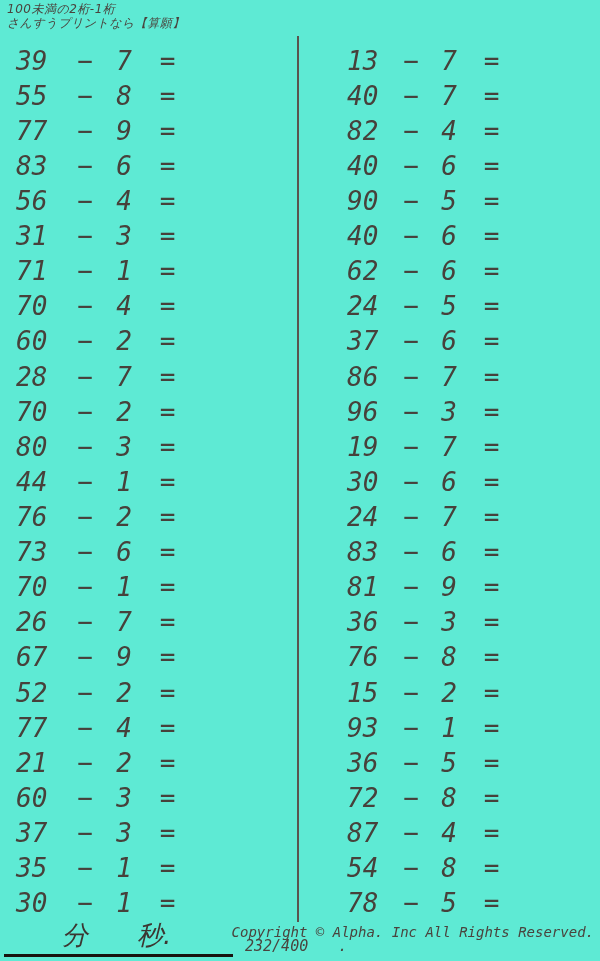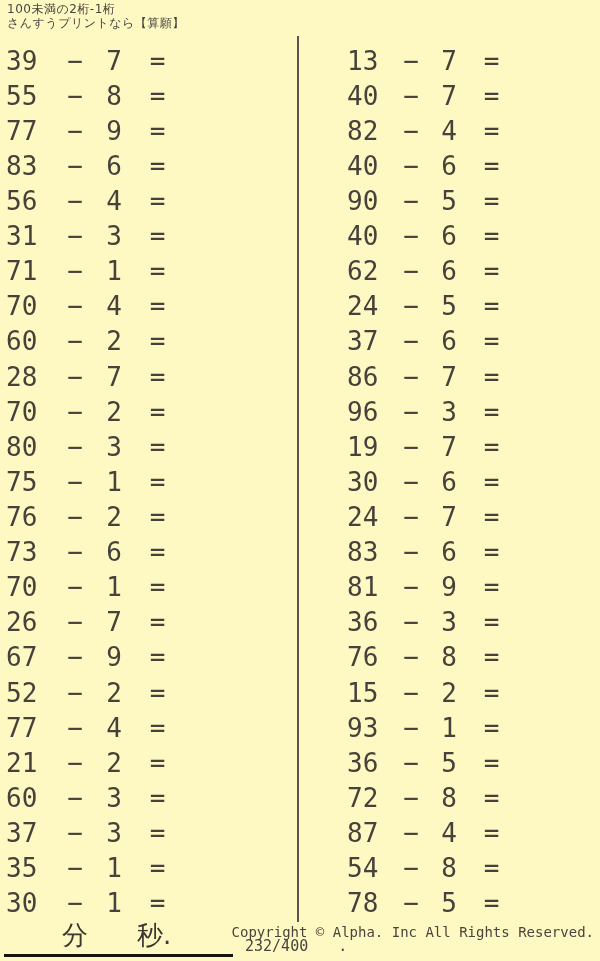--- a/index.html
+++ b/index.html
@@ -1,34 +1,34 @@
 <!DOCTYPE html>
 <html><head>
 <meta charset="utf-8">
 <style>
   html, body { margin:0; padding:0; }
   body {
     width:600px; height:961px; background:#ffffff;
     font-family:"DejaVu Sans", sans-serif; color:#47413b;
   }
-  .page { position:relative; width:600px; height:961px; overflow:hidden; background:#fef9c3; }
+  .page { position:relative; width:600px; height:961px; overflow:hidden; background:#5eead4;font-style:italic; }
 
   .header { position:absolute; left:7px; top:2px; font-size:12px; line-height:14px; color:#4a443e; letter-spacing:0.5px; }
 
   .divider { position:absolute; left:297px; top:36px; width:2px; height:886px; background:#5a544e; }
 
   .col { position:absolute; top:43px; }
   .col-left  { left:0;    width:215px; }
   .col-right { left:340px; width:215px; }
 
   .row {
     display:grid; height:35.12px; align-items:center;
     font-family:"DejaVu Sans Mono", monospace; font-size:26px; color:#47413b;
   }
-  .col-left  .row { grid-template-columns:50px 38px 40px 46px; padding-left:6px; }
+  .col-left  .row { grid-template-columns:50px 38px 40px 46px; padding-left:16px; }
   .col-right .row { grid-template-columns:46px 36px 40px 44px;margin-left:7px; }
   .minuend { text-align:left; }
   .op, .sub, .eq { text-align:center; }
   .eq { letter-spacing:-1px; }
 
   .timer {
     position:absolute; left:4px; top:922px; width:229px; height:32px;
     border-bottom:3px solid #17130f; font-size:26px; color:#3c3631;
   }
   .timer .min { position:absolute; left:58px; bottom:1px; }
@@ -136,21 +136,21 @@
   </div>
 
   <div class="row">
     <span class="minuend">80</span>
     <span class="op">−</span>
     <span class="sub">3</span>
     <span class="eq">=</span>
   </div>
 
   <div class="row">
-    <span class="minuend">75</span>
+    <span class="minuend">44</span>
     <span class="op">−</span>
     <span class="sub">1</span>
     <span class="eq">=</span>
   </div>
 
   <div class="row">
     <span class="minuend">76</span>
     <span class="op">−</span>
     <span class="sub">2</span>
     <span class="eq">=</span>

